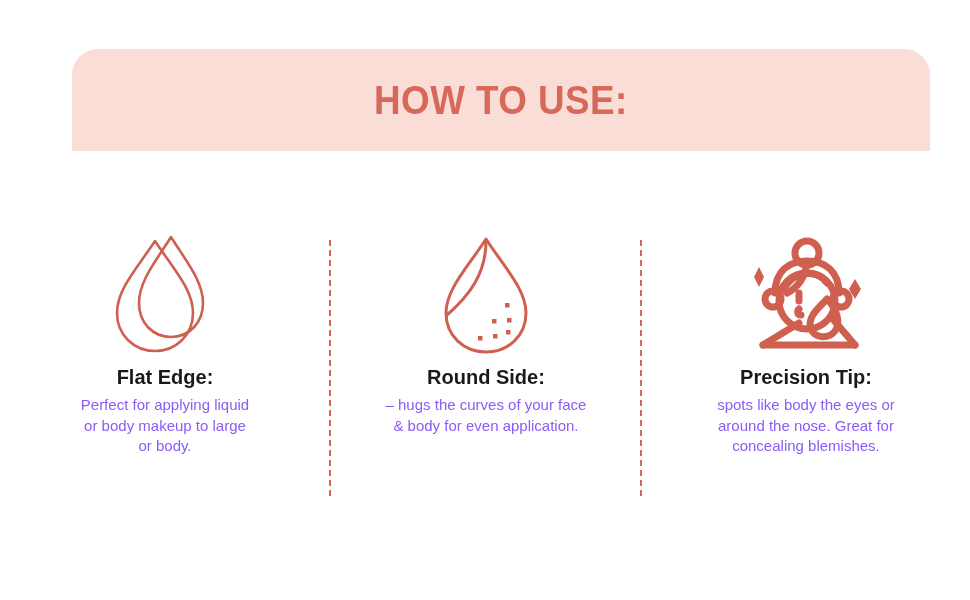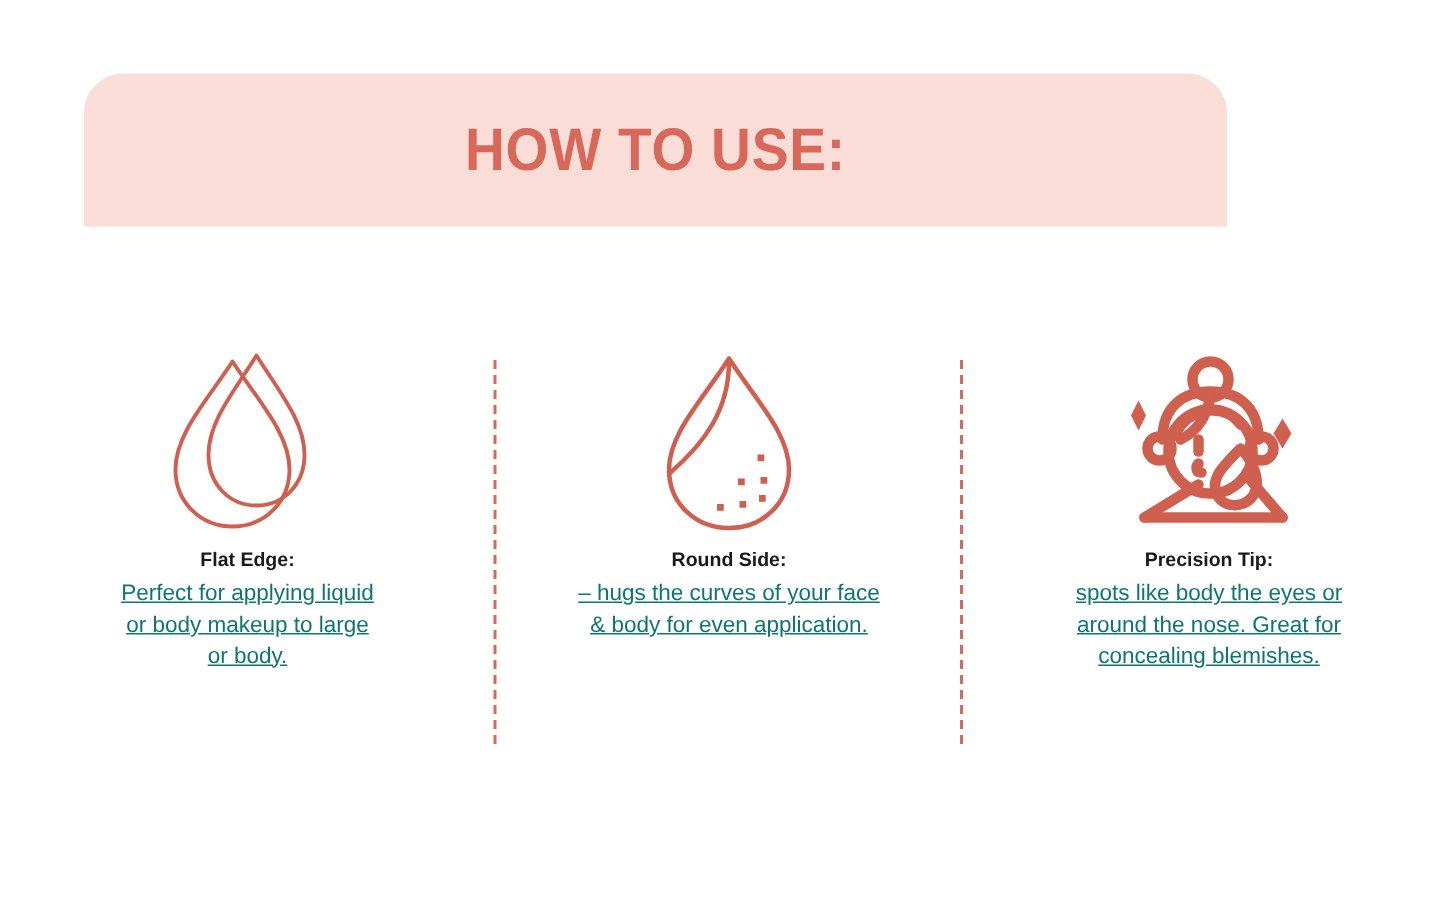--- a/index.html
+++ b/index.html
@@ -16,23 +16,23 @@
   .page {
     position: relative;
     width: 970px;
     height: 600px;
     background: #ffffff;
   }
 
   
   .banner {
     position: absolute;
-    left: 56px;
+    left: 72px;
     top: 49px;
-    width: 762px;
+    width: 858px;
     height: 102px;
     background: #FADDD6;
     border-radius: 26px 26px 0 0;
     display: flex;
     align-items: center;
     justify-content: center;
   }
   .banner-title {
     font-family: "Liberation Sans", sans-serif;
     font-weight: bold;
@@ -68,35 +68,34 @@
     height: 140px;
     display: flex;
     align-items: center;
     justify-content: center;
   }
   .icon-wrap svg { display: block; }
 
   .col-heading {
     font-family: "Liberation Sans", sans-serif;
     font-weight: bold;
-    font-size: 13px;
+    font-size: 20px;
     color: #1a1a1a;
     text-align: center;
     margin: 0 0 5px 0;
     line-height: 1.25;
   }
   .col-body {
     font-family: "Liberation Sans", sans-serif;
     font-size: 15px;
-    color: #0f766e;
+    color: #8b5cf6;
     text-align: center;
     line-height: 1.38;
     margin: 0;
     padding: 0;
-    text-decoration: underline;
   }
   .col-body .ln { display: block; white-space: nowrap; }
 
   
   .divider {
     position: absolute;
     top: 240px;
     width: 0;
     height: 256px;
     border-left: 2px dashed #D8695A;

